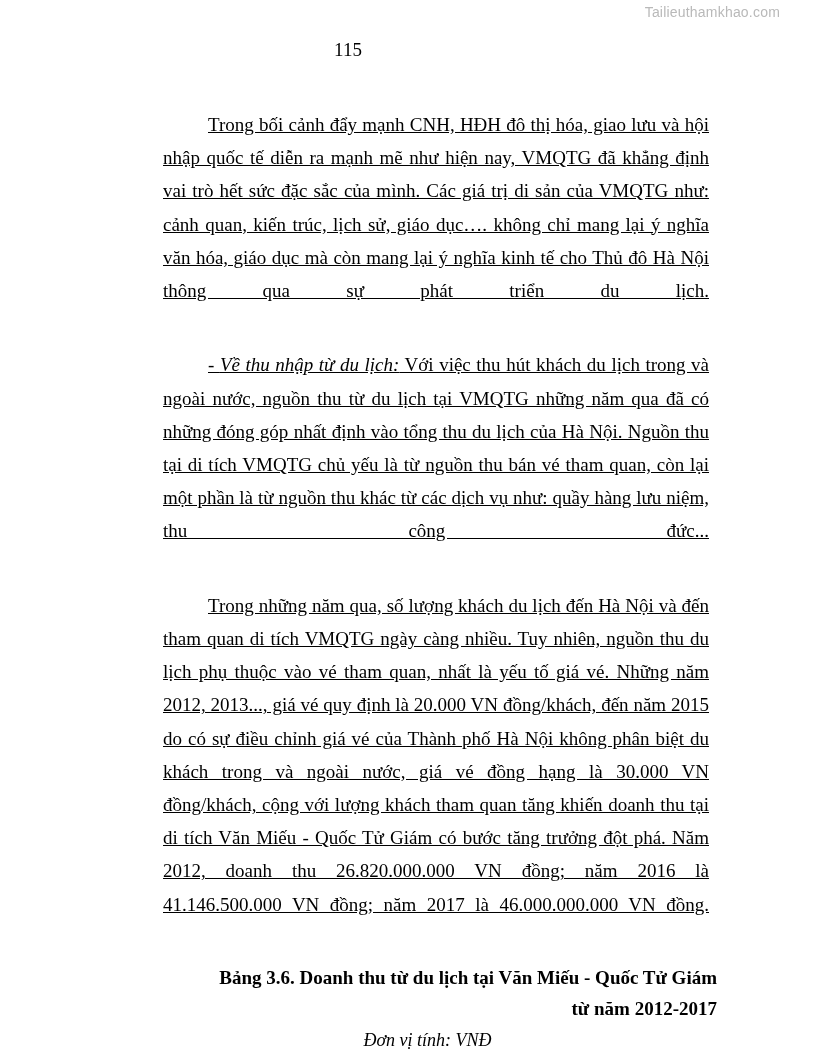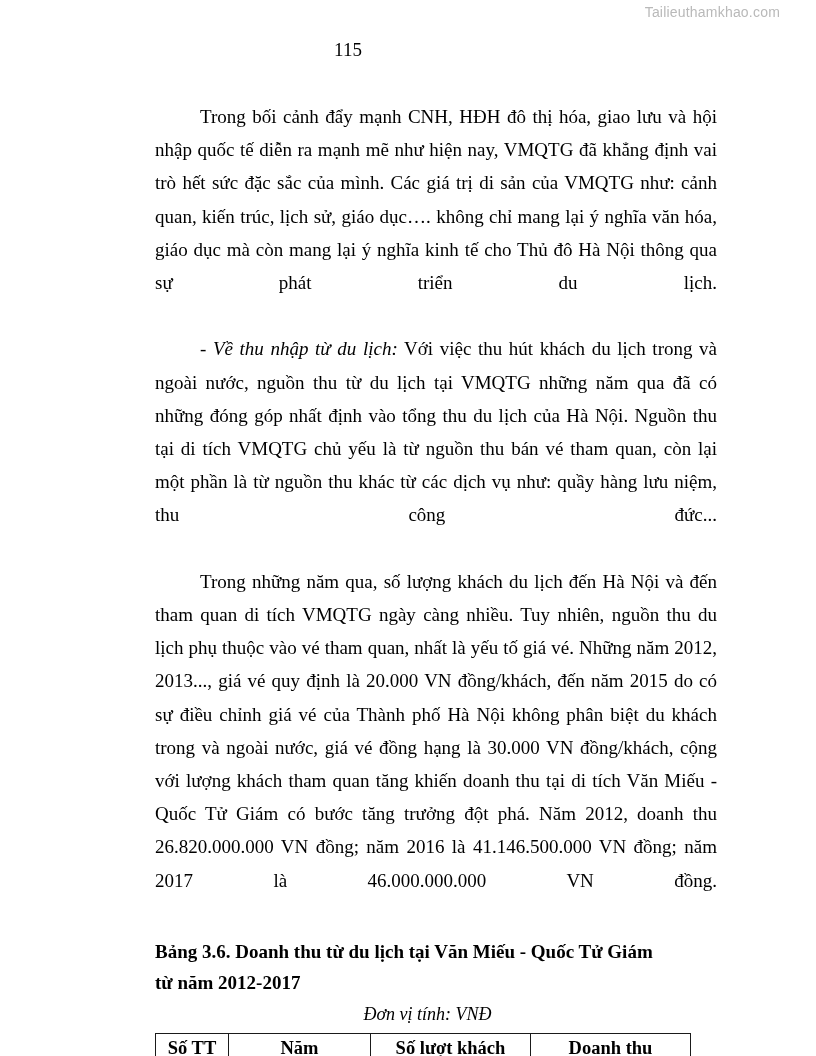--- a/index.html
+++ b/index.html
@@ -35,39 +35,40 @@
     font-size: 19px;
     line-height: 24px;
   }
   .content {
     position: absolute;
     left: 155px;
     top: 100px;
     width: 562px;
   }
   p.body-text {
-    margin: 0;
+    margin: 8px;
     font-size: 19px;
     line-height: 33.2px;
     text-align: justify;
     text-indent: 45px;
     text-justify: inter-word;
     hyphens: none;
+    text-decoration: underline;
   }
   p.body-text::after {
     content: "";
     display: inline-block;
     width: 100%;
   }
   em.it {
     font-style: italic;
   }
   .caption {
     margin-top: 6px;
-    text-align: left;
+    text-align: right;
     font-size: 19px;
     font-weight: bold;
     line-height: 31px;
   }
   .unit-note {
     margin-top: 3px;
     text-align: center;
     padding-right: 17px;
     font-size: 18px;
     font-style: italic;

